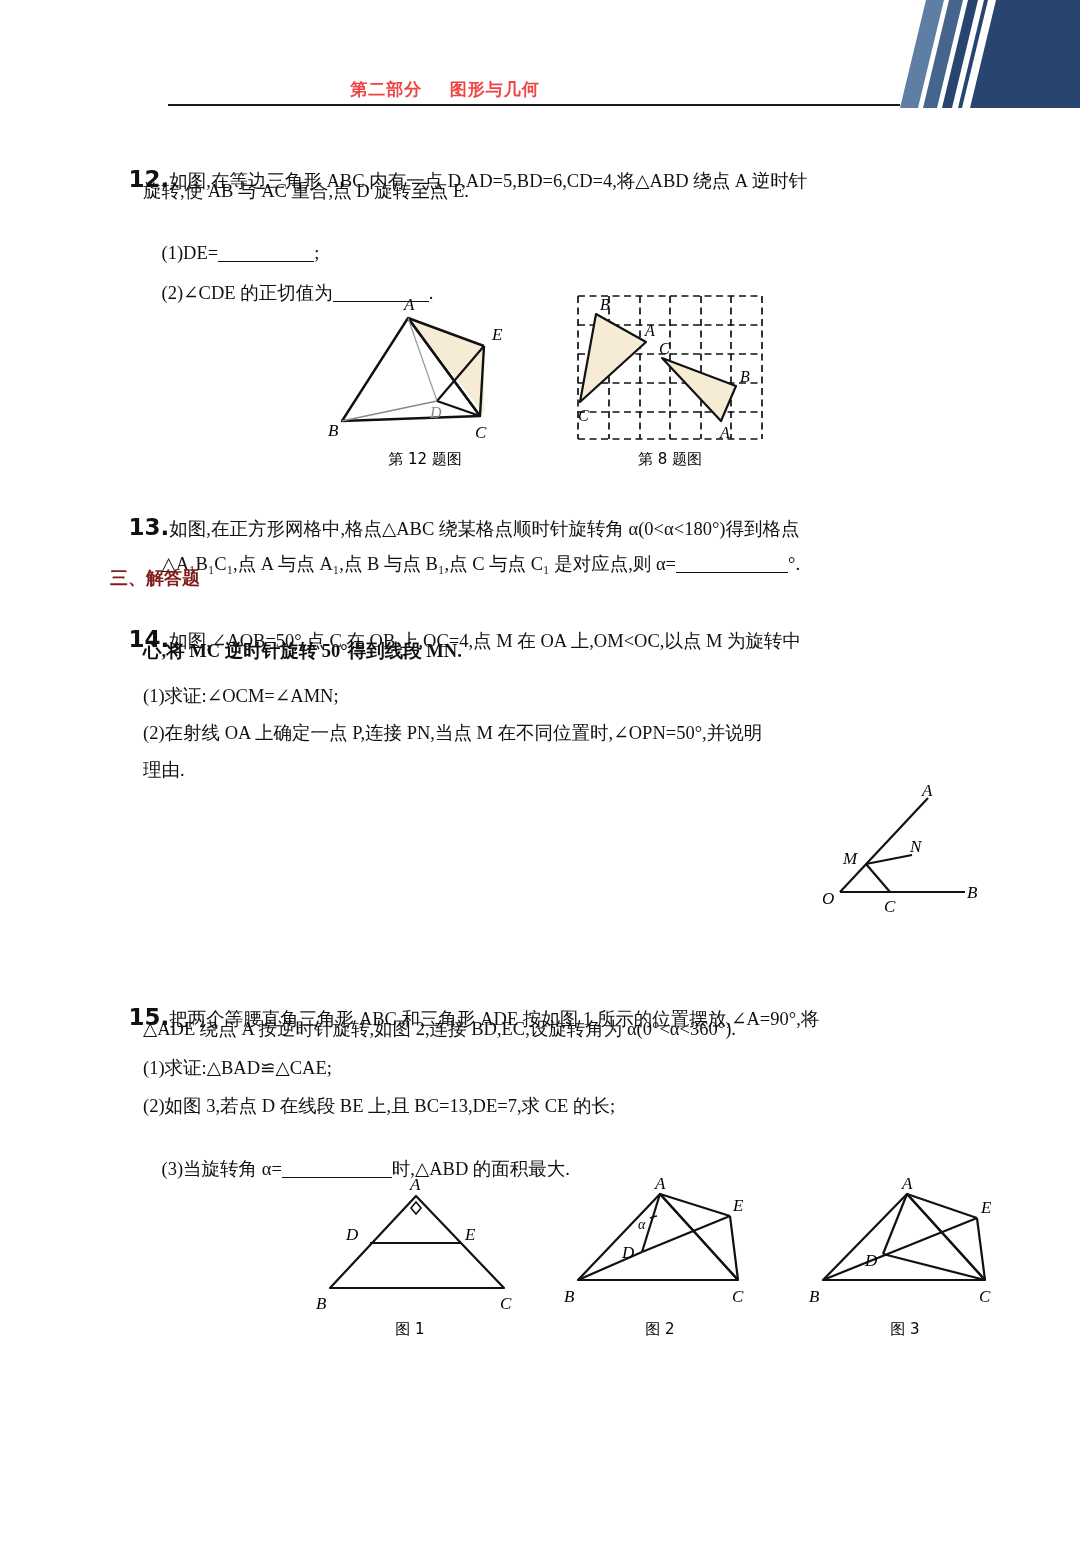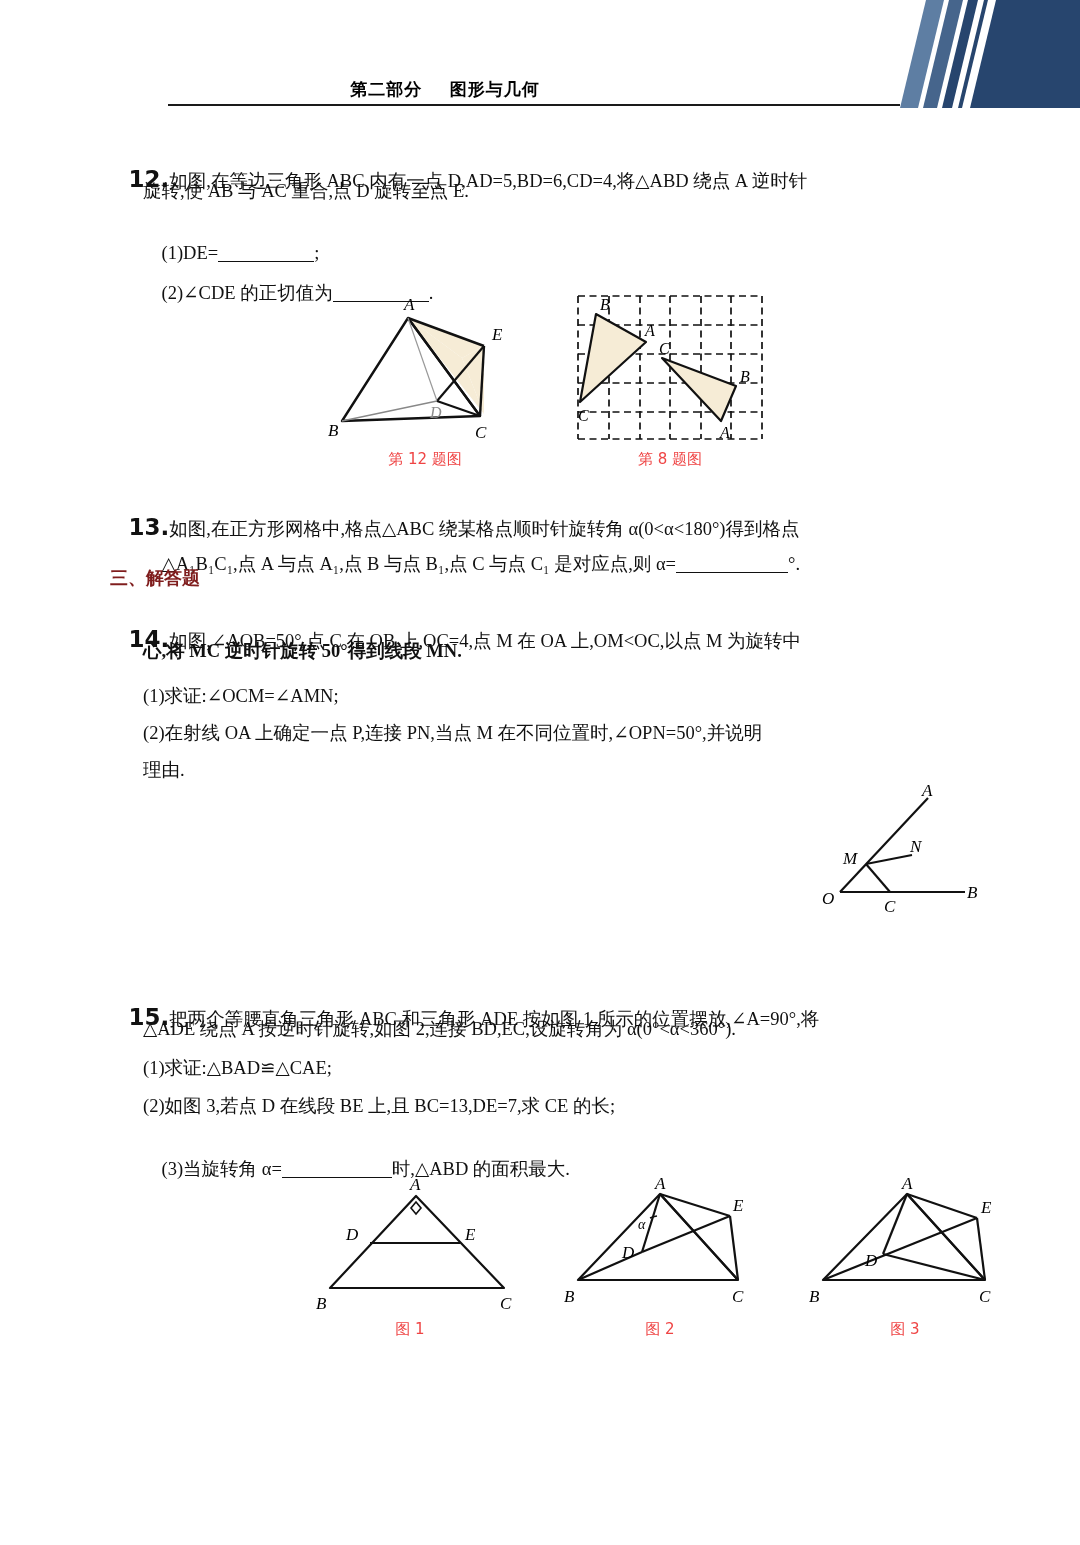--- a/index.html
+++ b/index.html
@@ -13,21 +13,21 @@
   }
   .page{position:relative;width:1080px;height:1545px;}
 
   
   .header{position:absolute;left:0;top:0;width:1080px;height:118px;}
   .header-title{
     position:absolute;left:0;top:78px;width:890px;
     text-align:center;
     font-family:"DejaVu Sans","Liberation Sans",sans-serif;
     font-weight:700;font-size:17px;letter-spacing:1px;
-    color:#000000;
+    color:#ef4444;
     white-space:pre;
   }
   .header-rule{
     position:absolute;left:168px;top:104px;width:880px;height:2px;
     background:#1a1a1a;
   }
   .corner{position:absolute;right:0;top:0;width:180px;height:112px;overflow:hidden;}
 
   
   .qline{
@@ -48,21 +48,21 @@
     display:inline-block;
     border-bottom:1.6px solid #111;
     vertical-align:-3px;
   }
 
   
   .fig{position:absolute;}
   .cap{
     position:absolute;
     font-family:"DejaVu Sans","Liberation Sans",serif;
-    font-size:15px;color:#ef4444;white-space:pre;text-align:center;
+    font-size:15px;color:#000000;white-space:pre;text-align:center;
   }
 
   
   .footer{position:absolute;left:0;top:1478px;width:1080px;height:50px;}
   svg{display:block;}
   text{font-family:"Liberation Serif","DejaVu Serif",serif;font-style:italic;}
 </style>
 </head>
 <body>
 

